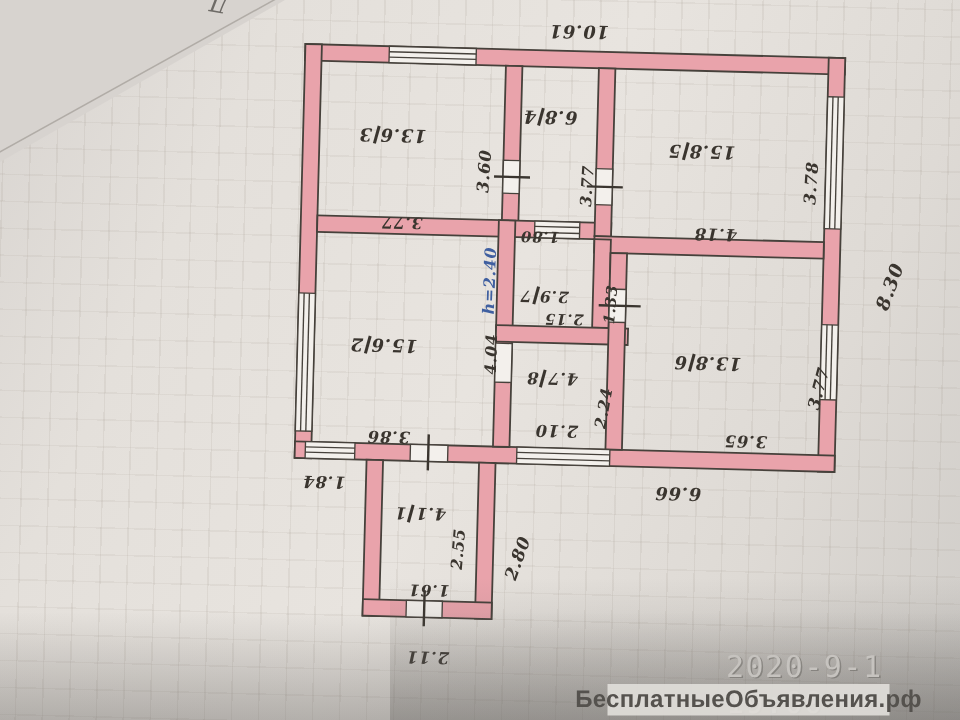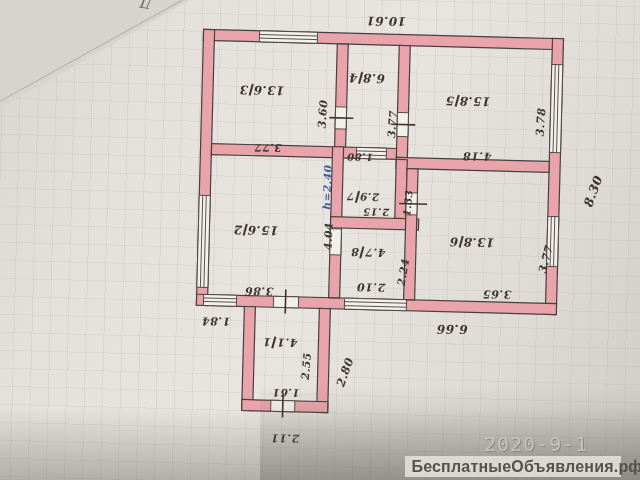--- a/index.html
+++ b/index.html
@@ -21,21 +21,21 @@
   .fbar{display:inline-block;width:1.5px;height:12px;background:#3a352f;transform:rotate(14deg);}
   #letter{position:absolute;left:140px;top:-7px;font-size:16px;font-style:italic;color:#6e6b67;
     transform:rotate(190deg);}
   .shadow{position:absolute;left:0;right:0;bottom:0;height:72px;pointer-events:none;
     background:linear-gradient(to bottom,rgba(100,97,94,0) 0%,rgba(100,97,94,.22) 55%,rgba(100,97,94,.40) 100%);}
   .shadow2{position:absolute;right:0;bottom:0;width:380px;height:95px;pointer-events:none;
     background:linear-gradient(to bottom,rgba(88,86,83,0),rgba(88,86,83,.30));}
   #timestamp{position:absolute;left:484px;top:432px;font-family:"DejaVu Sans Mono",monospace;
     font-size:20px;letter-spacing:1px;color:#c6c3bf;text-shadow:1px 1px 0 rgba(90,88,85,.45);}
   #watermark-bar{position:absolute;left:405px;top:456px;width:188px;height:21px;
-    background:rgba(224,221,217,.92);display:flex;align-items:center;justify-content:center;padding-left:28px;}
+    background:rgba(224,221,217,.92);display:flex;align-items:center;justify-content:center;}
   #watermark-bar span{font-family:"Liberation Sans",sans-serif;font-weight:bold;font-size:16px;
     color:#55524e;letter-spacing:.2px;}
 </style>
 </head>
 <body>
 
 <div id="photo">
   <div class="grid"></div>
   <div class="sheet-corner"></div>
   <div class="sheet-edge"></div>

